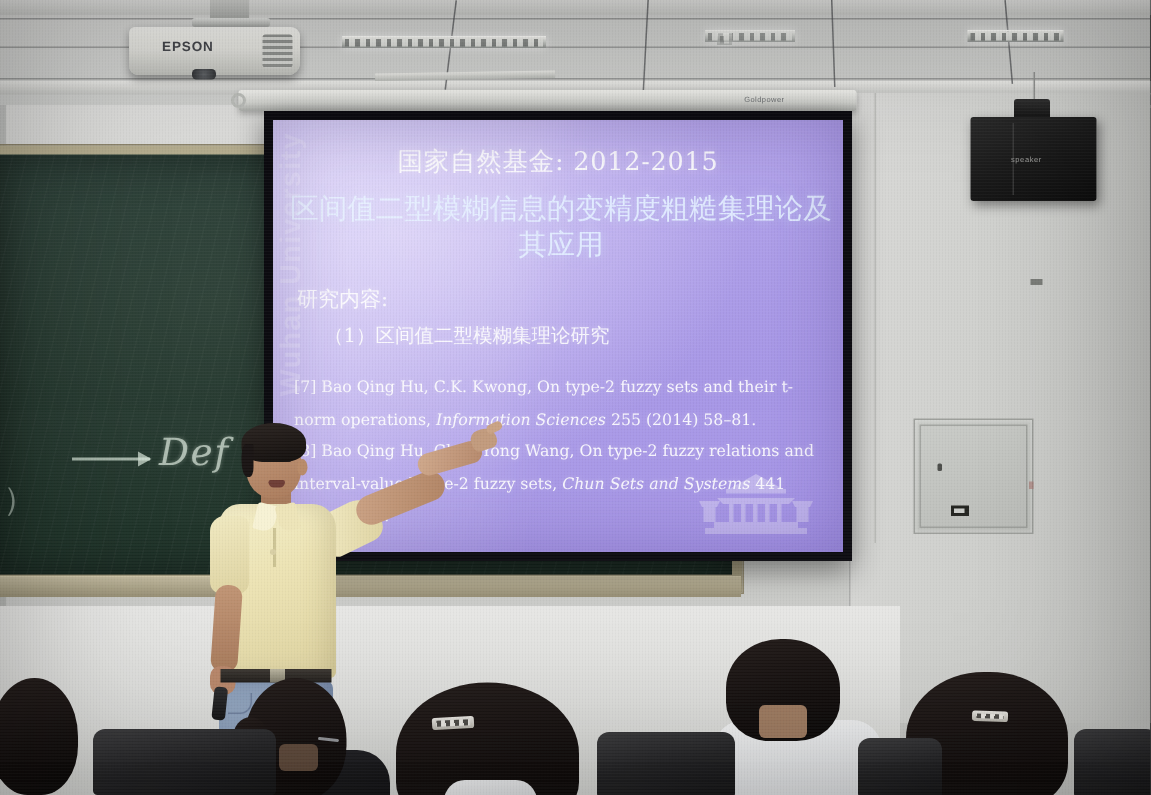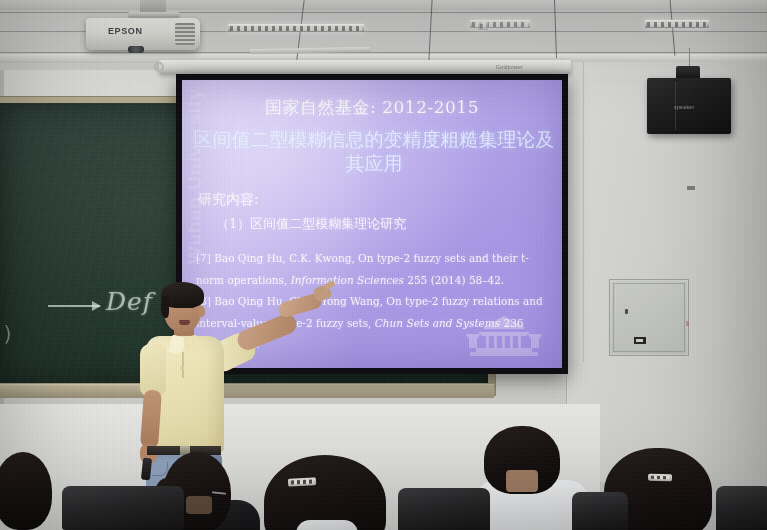--- a/index.html
+++ b/index.html
@@ -522,23 +522,23 @@
       <div class="watermark-vert">Wuhan University</div>
 
       <div class="slide-title-1">国家自然基金: 2012-2015</div>
       <div class="slide-title-2">区间值二型模糊信息的变精度粗糙集理论及其应用</div>
 
       <div class="slide-sub-head">研究内容:</div>
       <div class="slide-bullet-1">（1）区间值二型模糊集理论研究</div>
 
       <div class="ref-block">
         <span class="ref-line">[7] Bao Qing Hu, C.K. Kwong, On type-2 fuzzy sets and their t-</span>
-        <span class="ref-line"><span>norm operations, </span><span class="it">Information Sciences</span><span> 255 (2014) 58–42.</span></span>
+        <span class="ref-line"><span>norm operations, </span><span class="it">Information Sciences</span><span> 255 (2014) 58–81.</span></span>
         <span class="ref-line">[8] Bao Qing Hu, Chun Yong Wang, On type-2 fuzzy relations and</span>
-        <span class="ref-line"><span>interval-valued type-2 fuzzy sets, </span><span class="it">Chun Sets and Systems</span><span> 236</span></span>
+        <span class="ref-line"><span>interval-valued type-2 fuzzy sets, </span><span class="it">Chun Sets and Systems</span><span> 441</span></span>
         <span class="ref-line">(2014)1–32.</span>
       </div>
 
       <svg class="slide-logo" viewBox="0 0 88 44">
         <g fill="#ffffff">
           <path d="M44 2 L62 12 L26 12 Z"></path>
           <rect x="24" y="12" width="40" height="3"></rect>
           <path d="M18 18 L70 18 L66 22 L22 22 Z"></path>
           <rect x="26" y="22" width="3" height="12"></rect>
           <rect x="34" y="22" width="3" height="12"></rect>

